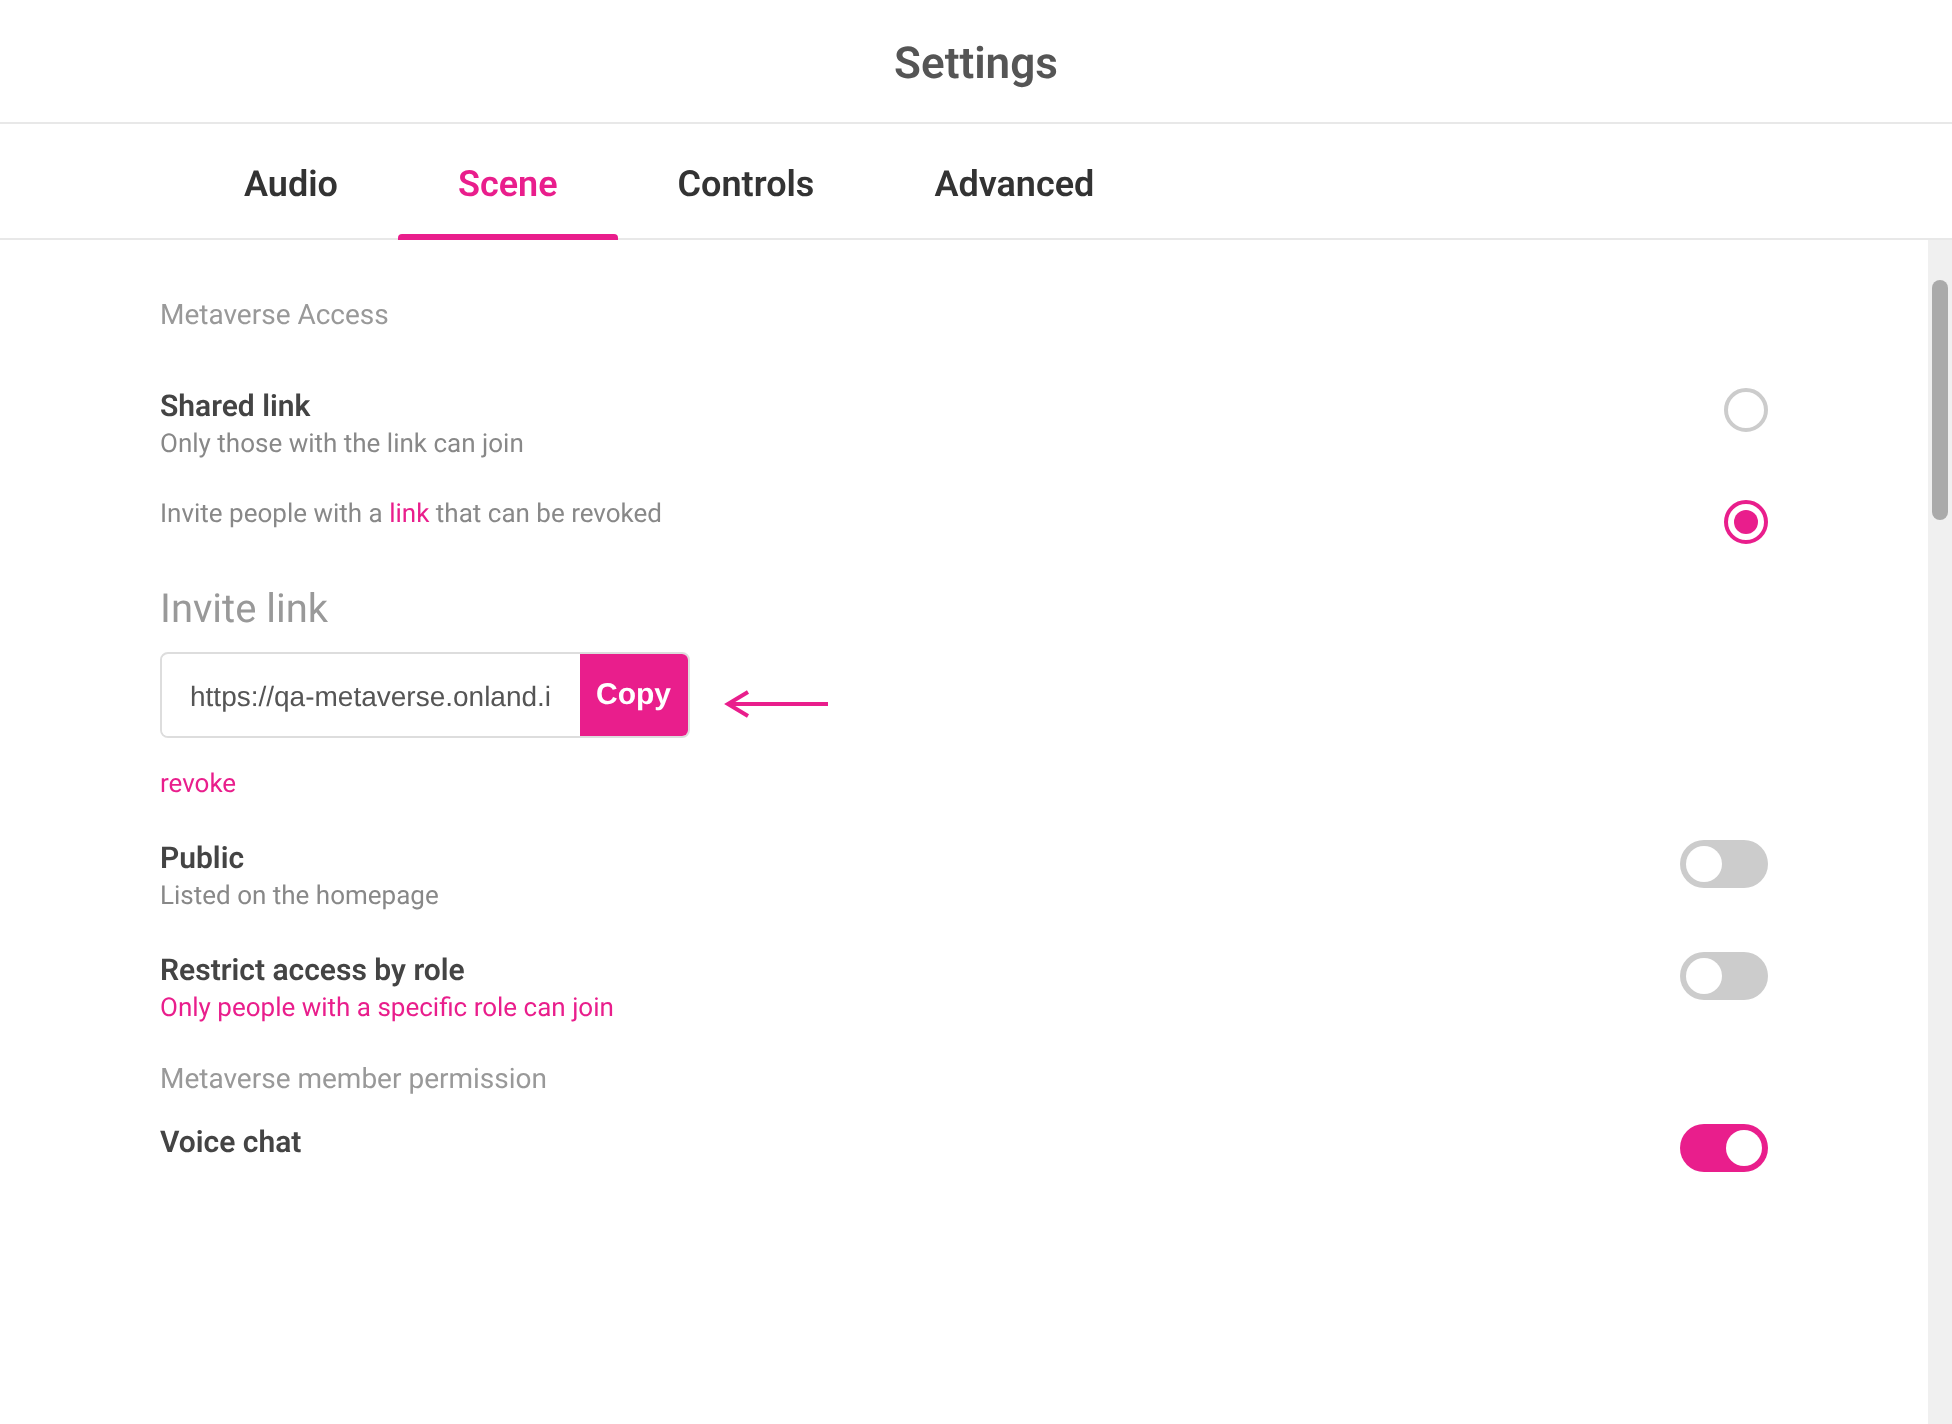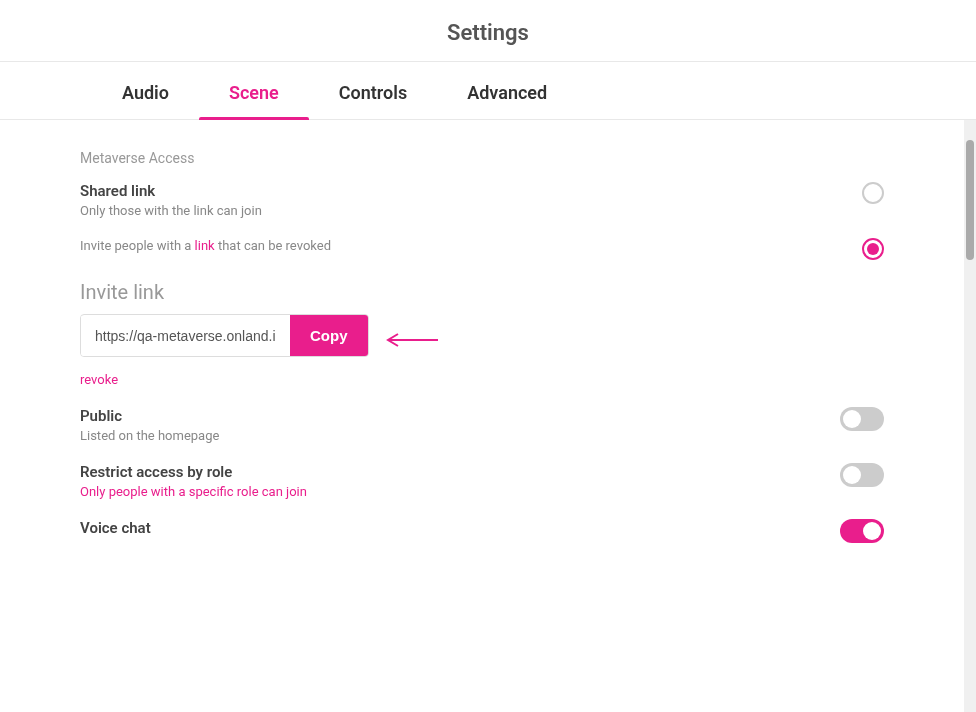--- a/index.html
+++ b/index.html
@@ -84,21 +84,21 @@
       background: #aaa;
       border-radius: 4px;
       position: absolute;
       top: 20px;
       left: 2px;
     }
 
     .section-label {
       font-size: 14px;
       color: #999;
-      margin-bottom: 16px;
+      margin-bottom: 28px;
     }
 
     .option-row {
       display: flex;
       justify-content: space-between;
       margin-bottom: 20px;
     }
 
     .option-text {}
 
@@ -164,21 +164,21 @@
       color: #555;
       border: none;
       outline: none;
       background: #fff;
     }
 
     .copy-button {
       background: #e91e8c;
       color: white;
       border: none;
-      padding: 12px 20px;
+      padding: 12px 8px;
       font-size: 15px;
       font-weight: 600;
       cursor: pointer;
       flex-shrink: 0;
     }
 
     .arrow-indicator {
       display: inline-flex;
       align-items: center;
       margin-left: 14px;
@@ -306,20 +306,21 @@
       <div class="option-text">
         <div class="option-title">Restrict access by role</div>
         <div class="option-desc">
           <span style="color:#e91e8c">Only people with a specific role can join</span>
         </div>
       </div>
       <div class="toggle-switch"></div>
     </div>
 
     
+    <div class="permission-section-label">Metaverse member permission</div>
 
     
     <div class="option-row">
       <div class="option-text">
         <div class="option-title">Voice chat</div>
       </div>
       <div class="toggle-switch on"></div>
     </div>
 
   </div>

